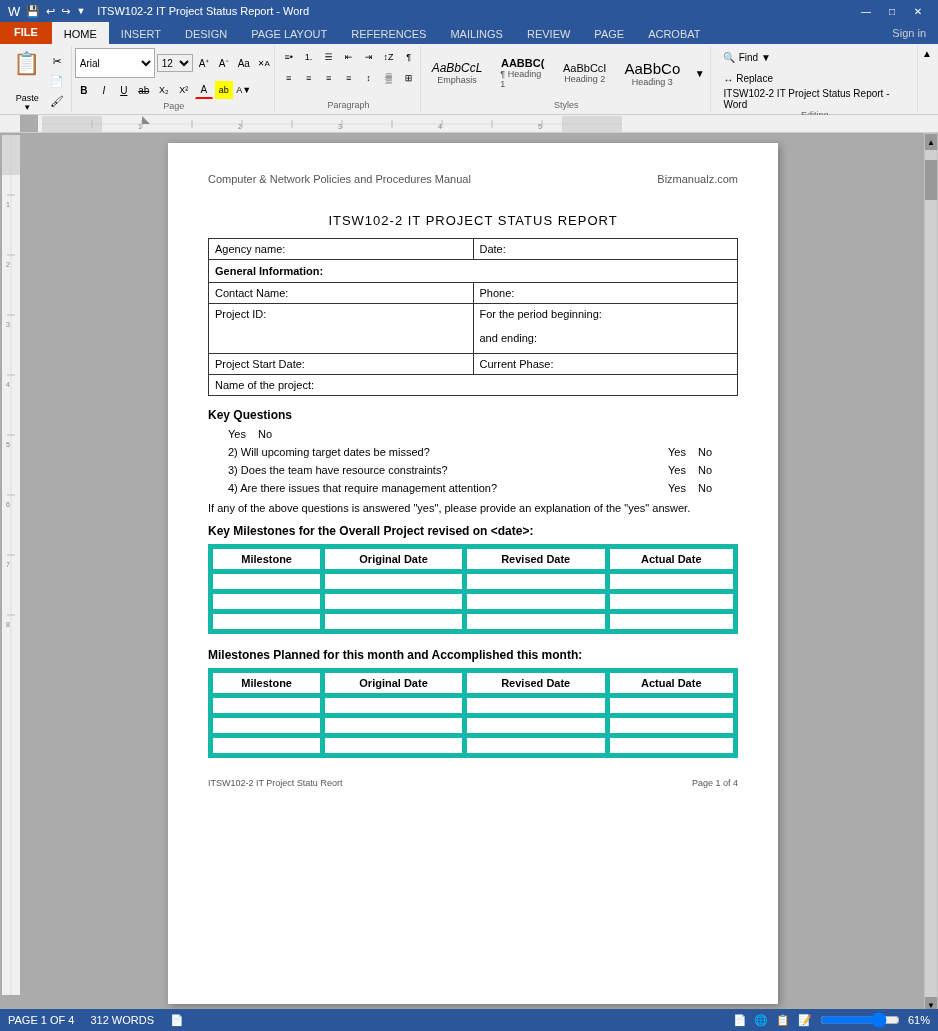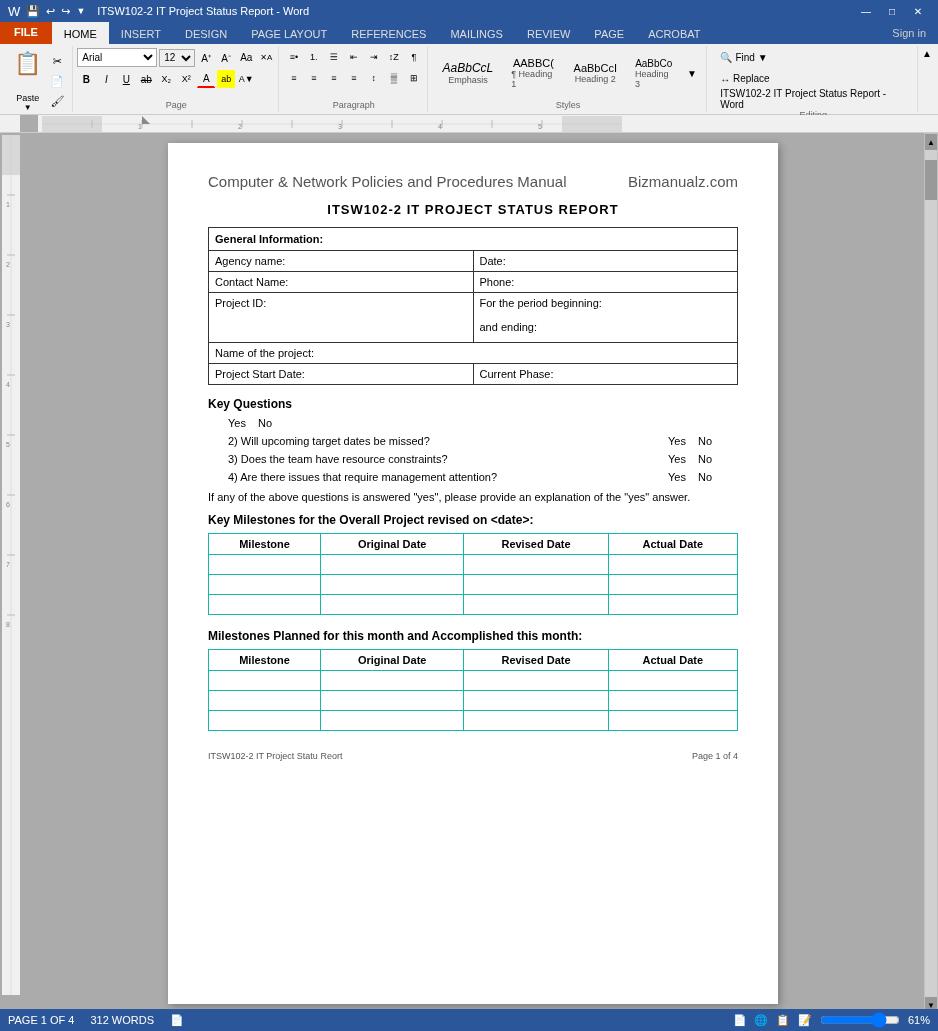--- a/index.html
+++ b/index.html
@@ -72,21 +72,21 @@
     .paste-btn {
       display: flex;
       flex-direction: column;
       align-items: center;
       padding: 2px 4px;
       cursor: pointer;
       border: 1px solid transparent;
     }
     .font-row { display: flex; align-items: center; gap: 2px; }
     .font-select {
-      width: 80px; height: 19px; font-size: 10px;
+      width: 80px; height: 30px; font-size: 10px;
       border: 1px solid #aaa; background: white;
     }
     .font-size-select { width: 36px; height: 18px; font-size: 10px; border: 1px solid #aaa; }
     .ribbon-btn {
       width: 18px; height: 18px;
       display: flex; align-items: center; justify-content: center;
       font-size: 10px; cursor: pointer; border: 1px solid transparent;
     }
     .bold { font-weight: bold; }
     .italic { font-style: italic; }
@@ -154,38 +154,38 @@
       padding: 30px 40px 30px 40px;
       font-family: Arial, sans-serif;
       font-size: 11px;
       position: relative;
     }
 
     
     .page-header {
       display: flex;
       justify-content: space-between;
-      font-size: 15px;
+      font-size: 11px;
       color: #555;
-      margin-bottom: 12px;
+      margin-bottom: 28px;
     }
     .page-footer {
       display: flex;
       justify-content: space-between;
       font-size: 9px;
       color: #555;
       margin-top: 20px;
       border-top: none;
     }
 
     
     .doc-title {
       text-align: center;
       font-size: 13px;
-      font-weight: bold;
+      font-weight: normal;
       margin-bottom: 10px;
       letter-spacing: 1px;
     }
 
     
     .info-table {
       width: 100%;
       border-collapse: collapse;
       margin-bottom: 12px;
       font-size: 11px;
@@ -224,21 +224,21 @@
     .note-text { font-size: 11px; }
 
     
     .milestone-table {
       width: 100%;
       border-collapse: collapse;
       margin-bottom: 14px;
       font-size: 11px;
     }
     .milestone-table th, .milestone-table td {
-      border: 1px solid #14b8a6;
+      border: 5px solid #14b8a6;
       padding: 4px 6px;
       text-align: center;
     }
     .milestone-table th { font-weight: bold; background: white; }
     .milestone-table td.first-col { text-align: left; }
     .milestone-table .data-row td { height: 20px; }
   </style>
 </head>
 <body>
 
@@ -345,29 +345,29 @@
       <span class="ribbon-group-label">Paragraph</span>
     </div>
 
     <div class="ribbon-group" style="min-width:200px;">
       <div class="ribbon-group-content" style="gap:4px;align-items:center;">
         <div class="style-item">
           <span style="font-style:italic;font-size:12px;">AaBbCcL</span>
           <span class="style-label">Emphasis</span>
         </div>
         <div class="style-item">
-          <span style="font-size:11px;font-weight:normal;">AABBC(</span>
+          <span style="font-size:11px;font-weight:bold;">AABBC(</span>
           <span class="style-label">¶ Heading 1</span>
         </div>
         <div class="style-item">
           <span style="font-size:11px;">AaBbCcI</span>
           <span class="style-label">Heading 2</span>
         </div>
         <div class="style-item">
-          <span style="font-size:10px;">AaBbCo</span>
+          <span style="font-size:15px;">AaBbCo</span>
           <span class="style-label">Heading 3</span>
         </div>
         <div class="ribbon-btn" style="font-size:10px;">▼</div>
       </div>
       <span class="ribbon-group-label">Styles</span>
     </div>
 
     <div class="ribbon-group">
       <div class="ribbon-group-content" style="flex-direction:column;align-items:flex-start;gap:3px;">
         <div class="ribbon-btn" style="width:auto;padding:1px 4px;font-size:10px;">🔍 Find ▼</div>
@@ -444,42 +444,42 @@
       <div class="page-header">
         <span>Computer &amp; Network Policies and Procedures Manual</span>
         <span>Bizmanualz.com</span>
       </div>
 
       <div class="doc-title">ITSW102-2  IT PROJECT STATUS REPORT</div>
 
       <table class="info-table">
         <tbody>
             <tr>
+          <td class="label-cell">Agency name:</td>
+          <td>Date:</td>
+        </tr>
+        <tr>
           <td colspan="2" class="section-header">
             <strong>General Information:</strong>
           </td>
-        </tr>
-        <tr>
-          <td class="label-cell">Agency name:</td>
-          <td>Date:</td>
         </tr>
         <tr>
           <td class="label-cell">Contact Name:</td>
           <td>Phone:</td>
         </tr>
         <tr>
           <td class="label-cell" style="height:50px;vertical-align:top;">Project ID:</td>
           <td style="vertical-align:top;">For the period beginning:<br><br>and ending:</td>
         </tr>
         <tr>
-          <td colspan="2">Name of the project:</td>
+          <td class="label-cell">Project Start Date:</td>
+          <td>Current Phase:</td>
         </tr>
         <tr>
-          <td class="label-cell">Project Start Date:</td>
-          <td>Current Phase:</td>
+          <td colspan="2">Name of the project:</td>
         </tr>
       </tbody>
         </table>
 
       <div class="section-title">Key Questions</div>
 
       <div class="questions">
         <div class="question-row">
           <span class="question-answers">
             <span>Yes</span>

